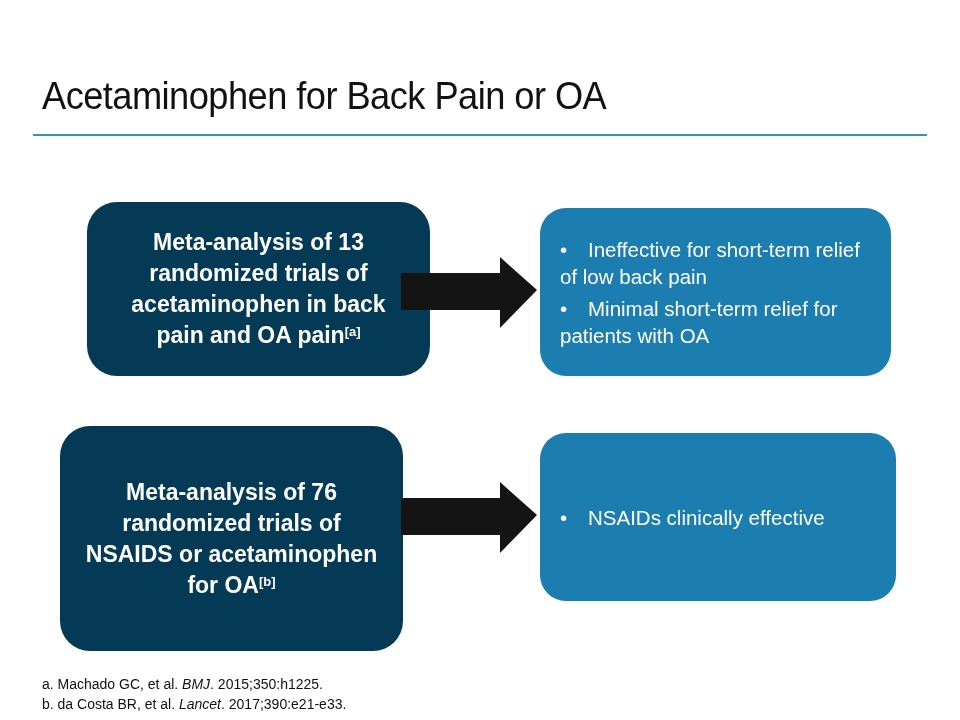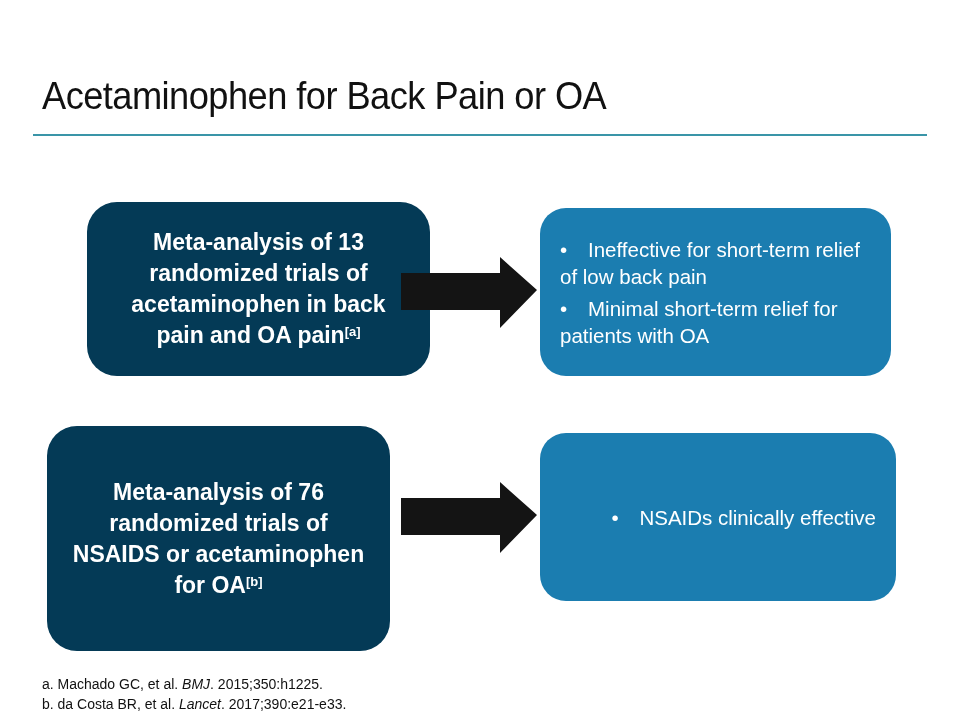--- a/index.html
+++ b/index.html
@@ -24,21 +24,21 @@
       display: flex; align-items: center; justify-content: center;
     }
     .box-dark {
       background: #043a56; border-radius: 30px; color: #ffffff;
       text-align: center; font-weight: bold; font-size: 23px; line-height: 31px;
       padding: 0 18px;
     }
     .box-blue {
       background: #1b7db0; border-radius: 26px; color: #ffffff;
       font-size: 20.5px; line-height: 27px;
-      justify-content: flex-end; padding: 0 20px;
+      justify-content: flex-start; padding: 0 20px;
     }
     .box-dark .txt { display: block; }
     .sup { font-size: 13px; vertical-align: top; position: relative; top: -4px; }
     .bullets { list-style: none; margin: 0; padding: 0; }
     .bullets li { margin: 0 0 5px 0; }
     .bullets li:last-child { margin-bottom: 0; }
     .bullet-dot { display: inline-block; width: 28px; }
     .arrow { position: absolute; }
     .refs {
       position: absolute; left: 42px; top: 674px;
@@ -60,21 +60,21 @@
   <polygon points="1,17 100,17 100,1 137,34 100,72 100,54 1,54" fill="#141414"></polygon>
 </svg>
 
 <div class="box box-blue" style="left:540px; top:208px; width:351px; height:168px;">
   <ul class="bullets">
     <li><span class="bullet-dot">•</span><span>Ineffective for short-term relief of low back pain</span></li>
     <li><span class="bullet-dot">•</span><span>Minimal short-term relief for patients with OA</span></li>
   </ul>
 </div>
 
-<div class="box box-dark" style="left:47px; top:426px; width:343px; height:225px;">
+<div class="box box-dark" style="left:60px; top:426px; width:343px; height:225px;">
   <span class="txt"><span>Meta-analysis of 76 randomized trials of NSAIDS or acetaminophen for OA</span><span class="sup">[b]</span></span>
 </div>
 
 <svg class="arrow" style="left:400px; top:481px;" width="140" height="74" viewBox="0 0 140 74">
   <polygon points="1,17 100,17 100,1 137,34 100,72 100,54 1,54" fill="#141414"></polygon>
 </svg>
 
 <div class="box box-blue" style="left:540px; top:433px; width:356px; height:168px;">
   <ul class="bullets">
     <li><span class="bullet-dot">•</span><span>NSAIDs clinically effective</span></li>

